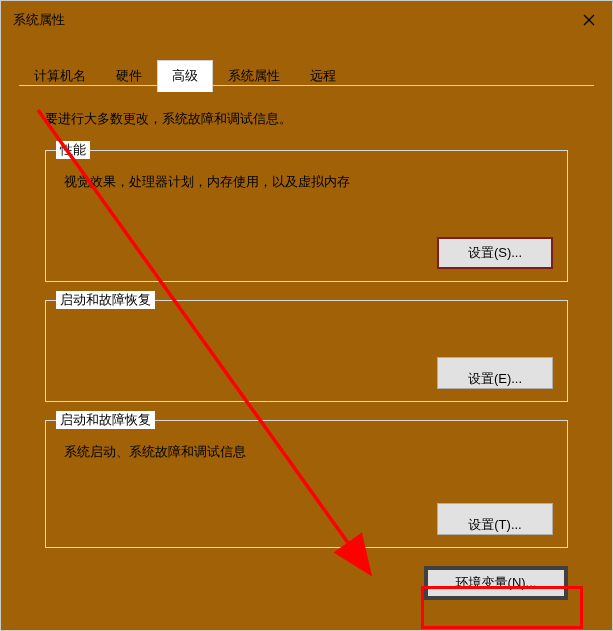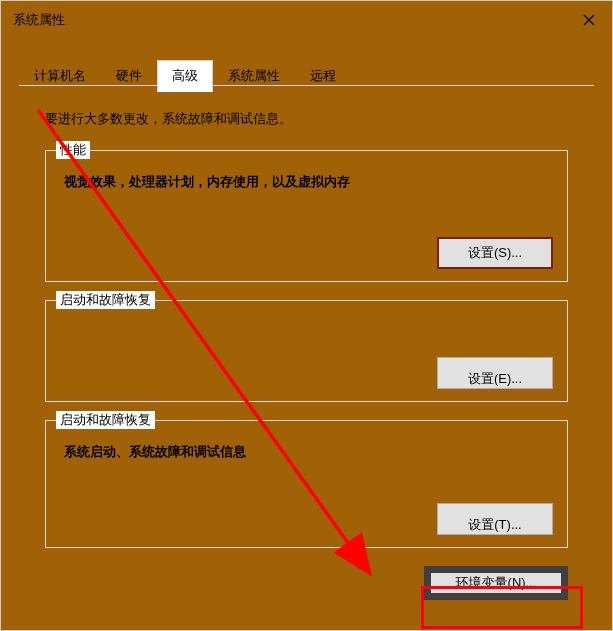--- a/index.html
+++ b/index.html
@@ -93,21 +93,20 @@
       left: 10px;
       background: #ffffff;
       padding: 0 4px;
       font-size: 13px;
       color: #000;
     }
     .group-desc {
       font-size: 13px;
       color: #000;
       padding: 8px 4px 0 4px;
-      font-weight: bold;
     }
     .group-btn-row {
       display: flex;
       justify-content: flex-end;
       margin-top: 46px;
     }
     .group-btn-row.short {
       margin-top: 42px;
     }
     .win-btn {
@@ -126,21 +125,21 @@
       padding: 0 11px;
     }
     .env-var-row {
       display: flex;
       justify-content: flex-end;
       margin-top: 16px;
     }
     .env-var-btn {
       min-width: 144px;
       height: 34px;
-      border: 7px solid #404040;
+      border: 4px solid #404040;
       background: #e1e1e1;
       font-size: 13px;
       font-family: inherit;
       cursor: pointer;
       padding: 0 22px;
       color: #000;
     }
     .annotation-arrow {
       position: absolute;
       left: 34px;

